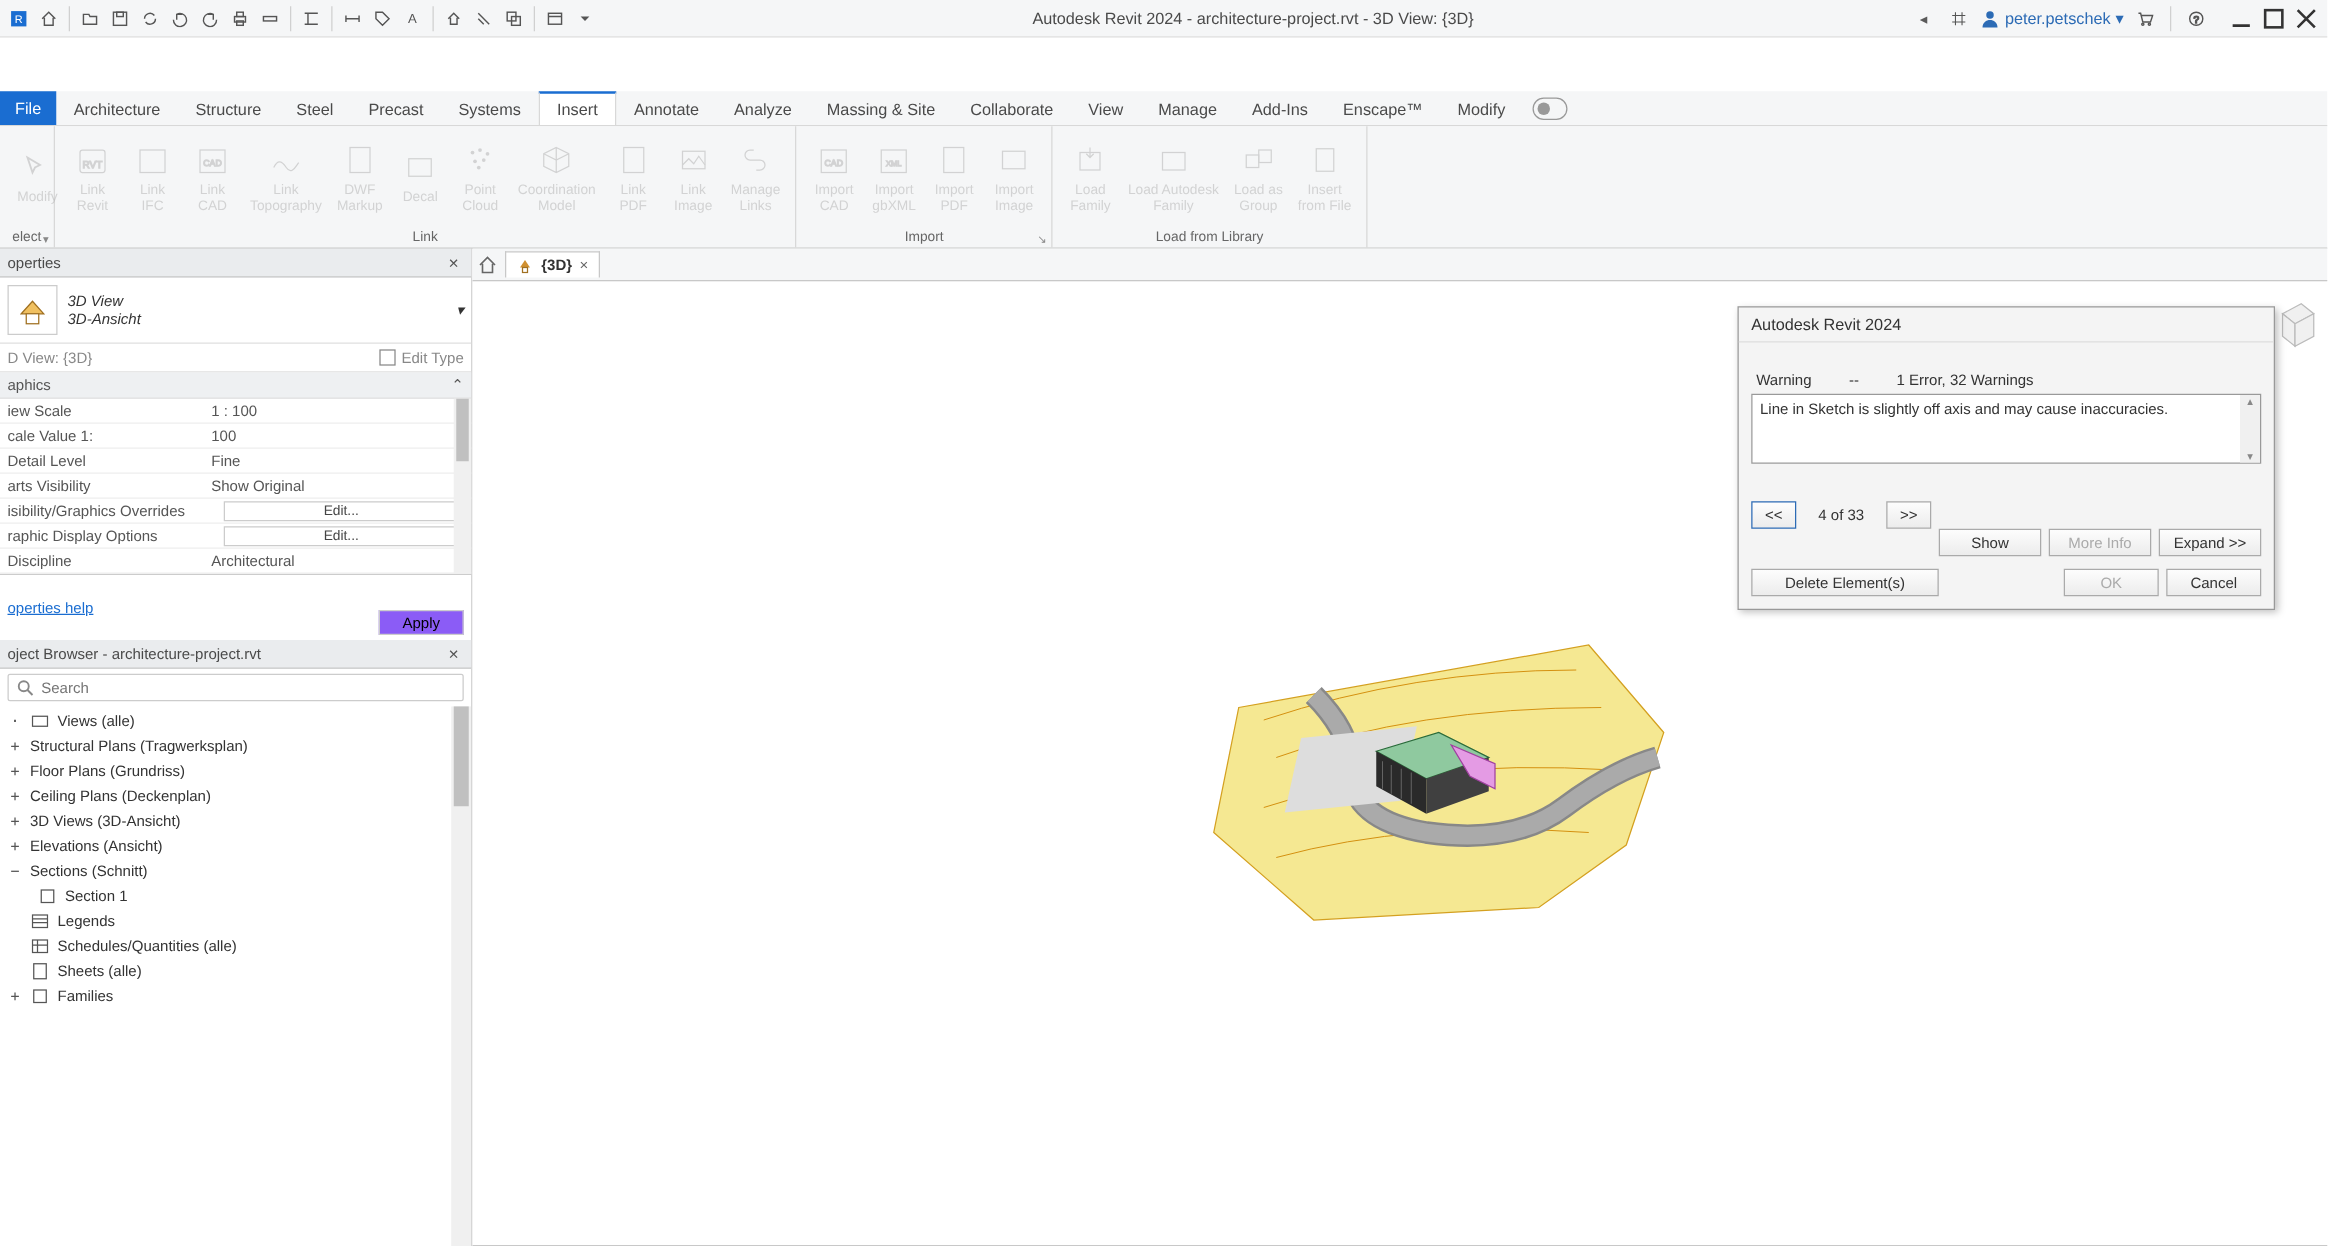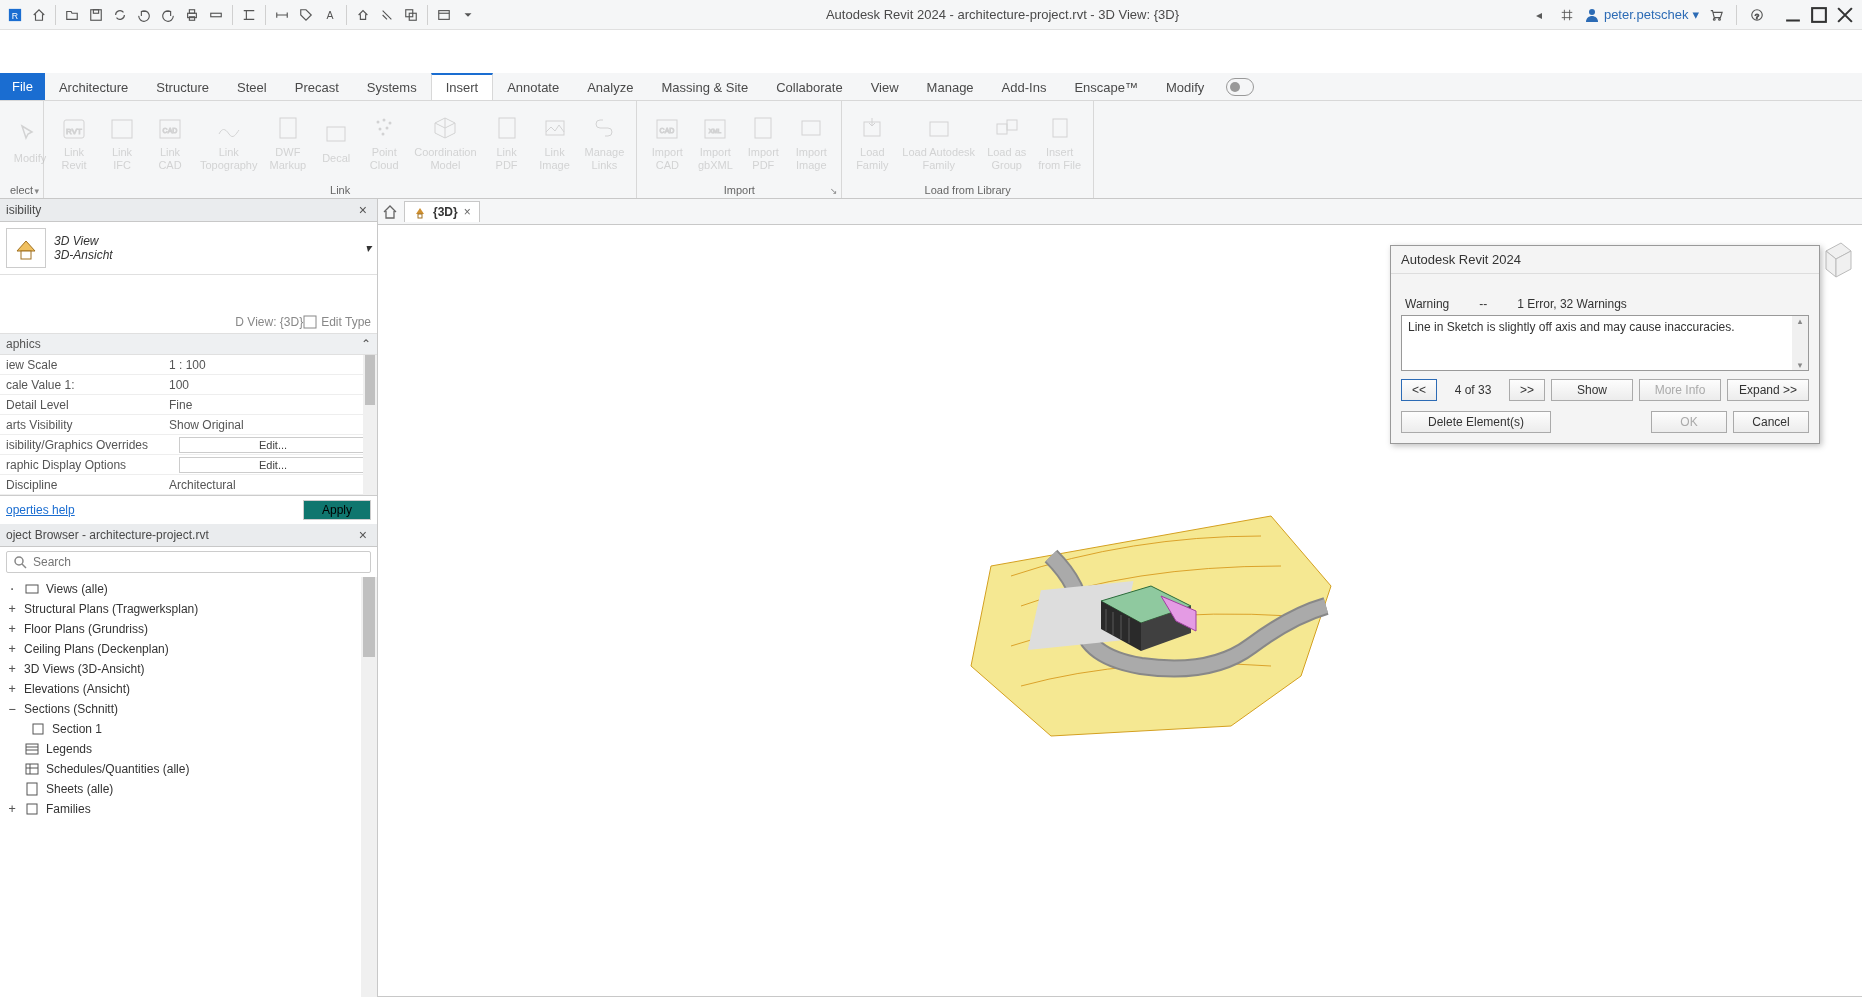--- a/index.html
+++ b/index.html
@@ -40,31 +40,31 @@
   .main { display: flex; height: calc(100vh - 30px - 28px - 98px - 20px); }
   .left-col { width: 378px; display: flex; flex-direction: column; border-right: 1px solid #c8c8c8; }
   .panel-hdr { background: #eaecee; border-bottom: 1px solid #c8c8c8; padding: 3px 6px; display: flex; align-items: center; justify-content: space-between; font-size: 12px; color: #4a4a4a; }
   .panel-hdr .x { font-size: 14px; color: #555; padding: 0 4px; }
 
   
   .props { flex: 0 0 auto; }
   .props-top { display: flex; align-items: center; padding: 6px; gap: 8px; border-bottom: 1px solid #e0e0e0; font-style: italic; }
   .props-icon { width: 40px; height: 40px; border: 1px solid #ccc; display: flex; align-items: center; justify-content: center; background: #fff; }
   .props-top .labels { flex: 1; font-size: 12px; }
-  .props-row2 { display: flex; justify-content: flex-end; padding: 4px 6px; border-bottom: 1px solid #e0e0e0; color: #888; font-size: 12px; margin-top: 36px; }
+  .props-row2 { display: flex; justify-content: space-between; padding: 4px 6px; border-bottom: 1px solid #e0e0e0; color: #888; font-size: 12px; }
   .props-row2 .et { display: flex; align-items: center; gap: 4px; }
   .group-hdr { background: #eef0f2; padding: 3px 6px; font-size: 12px; color: #555; display: flex; justify-content: space-between; border-bottom: 1px solid #e0e0e0; }
   .prop-table { font-size: 12px; }
   .prop-row { display: flex; height: 20px; align-items: center; border-bottom: 1px solid #eee; }
   .prop-row .k { flex: 0 0 165px; padding-left: 6px; color: #555; }
   .prop-row .v { flex: 1; padding-left: 4px; color: #555; }
   .edit-btn { background: #fff; border: 1px solid #ccc; padding: 1px 20px; font-size: 11px; color: #444; margin: 0 auto; display: block; width: 90%; text-align: center; }
   .bottom-props { display: flex; justify-content: space-between; align-items: center; padding: 4px 6px; border-top: 1px solid #ccc; }
   .link-help { color: #1a6dd1; text-decoration: underline; font-size: 12px; }
-  .apply-btn { background: #0f766e; border: 1px solid #ccc; padding: 2px 18px; font-size: 12px; }
+  .apply-btn { background: #8b5cf6; border: 1px solid #ccc; padding: 2px 18px; font-size: 12px; margin-top: 24px; }
 
   
   .browser { flex: 1; display: flex; flex-direction: column; min-height: 0; }
   .search-row { padding: 4px 6px; }
   .search-box { display: flex; align-items: center; gap: 6px; border: 1px solid #ccc; background: #fff; padding: 3px 6px; border-radius: 2px; }
   .search-box input { border: none; outline: none; flex: 1; font-size: 12px; }
   .tree { flex: 1; overflow-y: auto; font-size: 12px; color: #333; padding: 2px 0; position: relative; }
   .tree .node { display: flex; align-items: center; height: 20px; padding-left: 6px; gap: 6px; }
   .tree .exp { width: 12px; text-align: center; font-family: monospace; color: #555; }
   .tree .nicon { width: 16px; height: 16px; display: flex; align-items: center; justify-content: center; }
@@ -86,21 +86,21 @@
   
   .dialog { position: absolute; top: 20px; right: 42px; width: 430px; background: #f4f4f4; border: 1px solid #999; box-shadow: 2px 2px 6px rgba(0,0,0,.25); }
   .dialog-title { padding: 6px 10px; font-size: 13px; color: #333; border-bottom: 1px solid #ddd; }
   .dialog-body { padding: 6px 10px 10px; }
   .warn-head { display: flex; gap: 30px; font-size: 12px; color: #333; margin-bottom: 4px; padding: 0 4px; margin-top: 17px; }
   .warn-box { background: #fff; border: 1px solid #999; height: 56px; padding: 4px 6px; font-size: 12px; color: #333; position: relative; }
   .warn-box .sb { position: absolute; right: 0; top: 0; bottom: 0; width: 16px; background: #f0f0f0; display: flex; flex-direction: column; justify-content: space-between; align-items: center; font-size: 9px; color: #888; }
   .btn-row { display: flex; gap: 6px; margin-top: 8px; align-items: center; }
   .btn-row.last { margin-top: 10px; }
   .dbtn { background: linear-gradient(#fdfdfd,#ececec); border: 1px solid #aaa; padding: 3px 10px; font-size: 12px; color: #333; min-width: 32px; text-align: center; }
-  .dbtn.wide { flex: 1; }
+  .dbtn.wide { flex: 1; margin-top: 44px; }
   .dbtn.disabled { color: #aaa; }
   .dbtn.outlined { border: 1px solid #2c6bb5; }
   .page-ind { flex: 0 0 auto; font-size: 12px; color: #333; min-width: 60px; text-align: center; }
   .spacer { flex: 1; }
 
   
   .viewbar { height: 24px; border-top: 1px solid #c8c8c8; background: #f5f6f7; display: flex; align-items: center; gap: 8px; padding: 0 6px; font-size: 12px; color: #555; }
   .viewbar .ico { width: 18px; height: 18px; display: flex; align-items: center; justify-content: center; color: #777; }
   .statusbar { height: 20px; background: #f5f6f7; border-top: 1px solid #d8d8d8; display: flex; align-items: center; padding: 0 6px; font-size: 12px; color: #666; gap: 10px; }
   .statusbar .fill { flex: 1; }
@@ -481,21 +481,21 @@
     <div class="panel-title">Load from Library</div>
   </div>
 </div>
 
 <div class="main">
 
   <div class="left-col">
 
     <div class="props">
       <div class="panel-hdr">
-        <span>isibility</span>
+        <span>operties</span>
         <span class="x">×</span>
       </div>
       <div class="props-top">
         <div class="props-icon">
           <svg width="30" height="30" viewBox="0 0 30 30">
               <path d="M6 18 L15 8 L24 18 Z" fill="#f0c060" stroke="#a07020"></path>
               <rect x="10" y="18" width="10" height="8" fill="#fff" stroke="#a07020"></rect>
             </svg>
         </div>
         <div class="labels">

